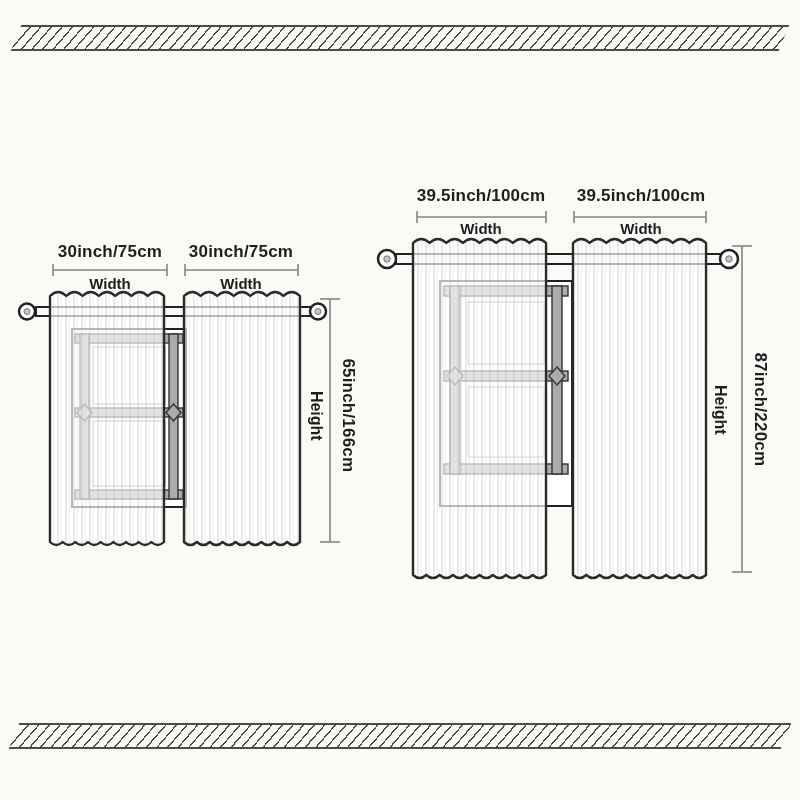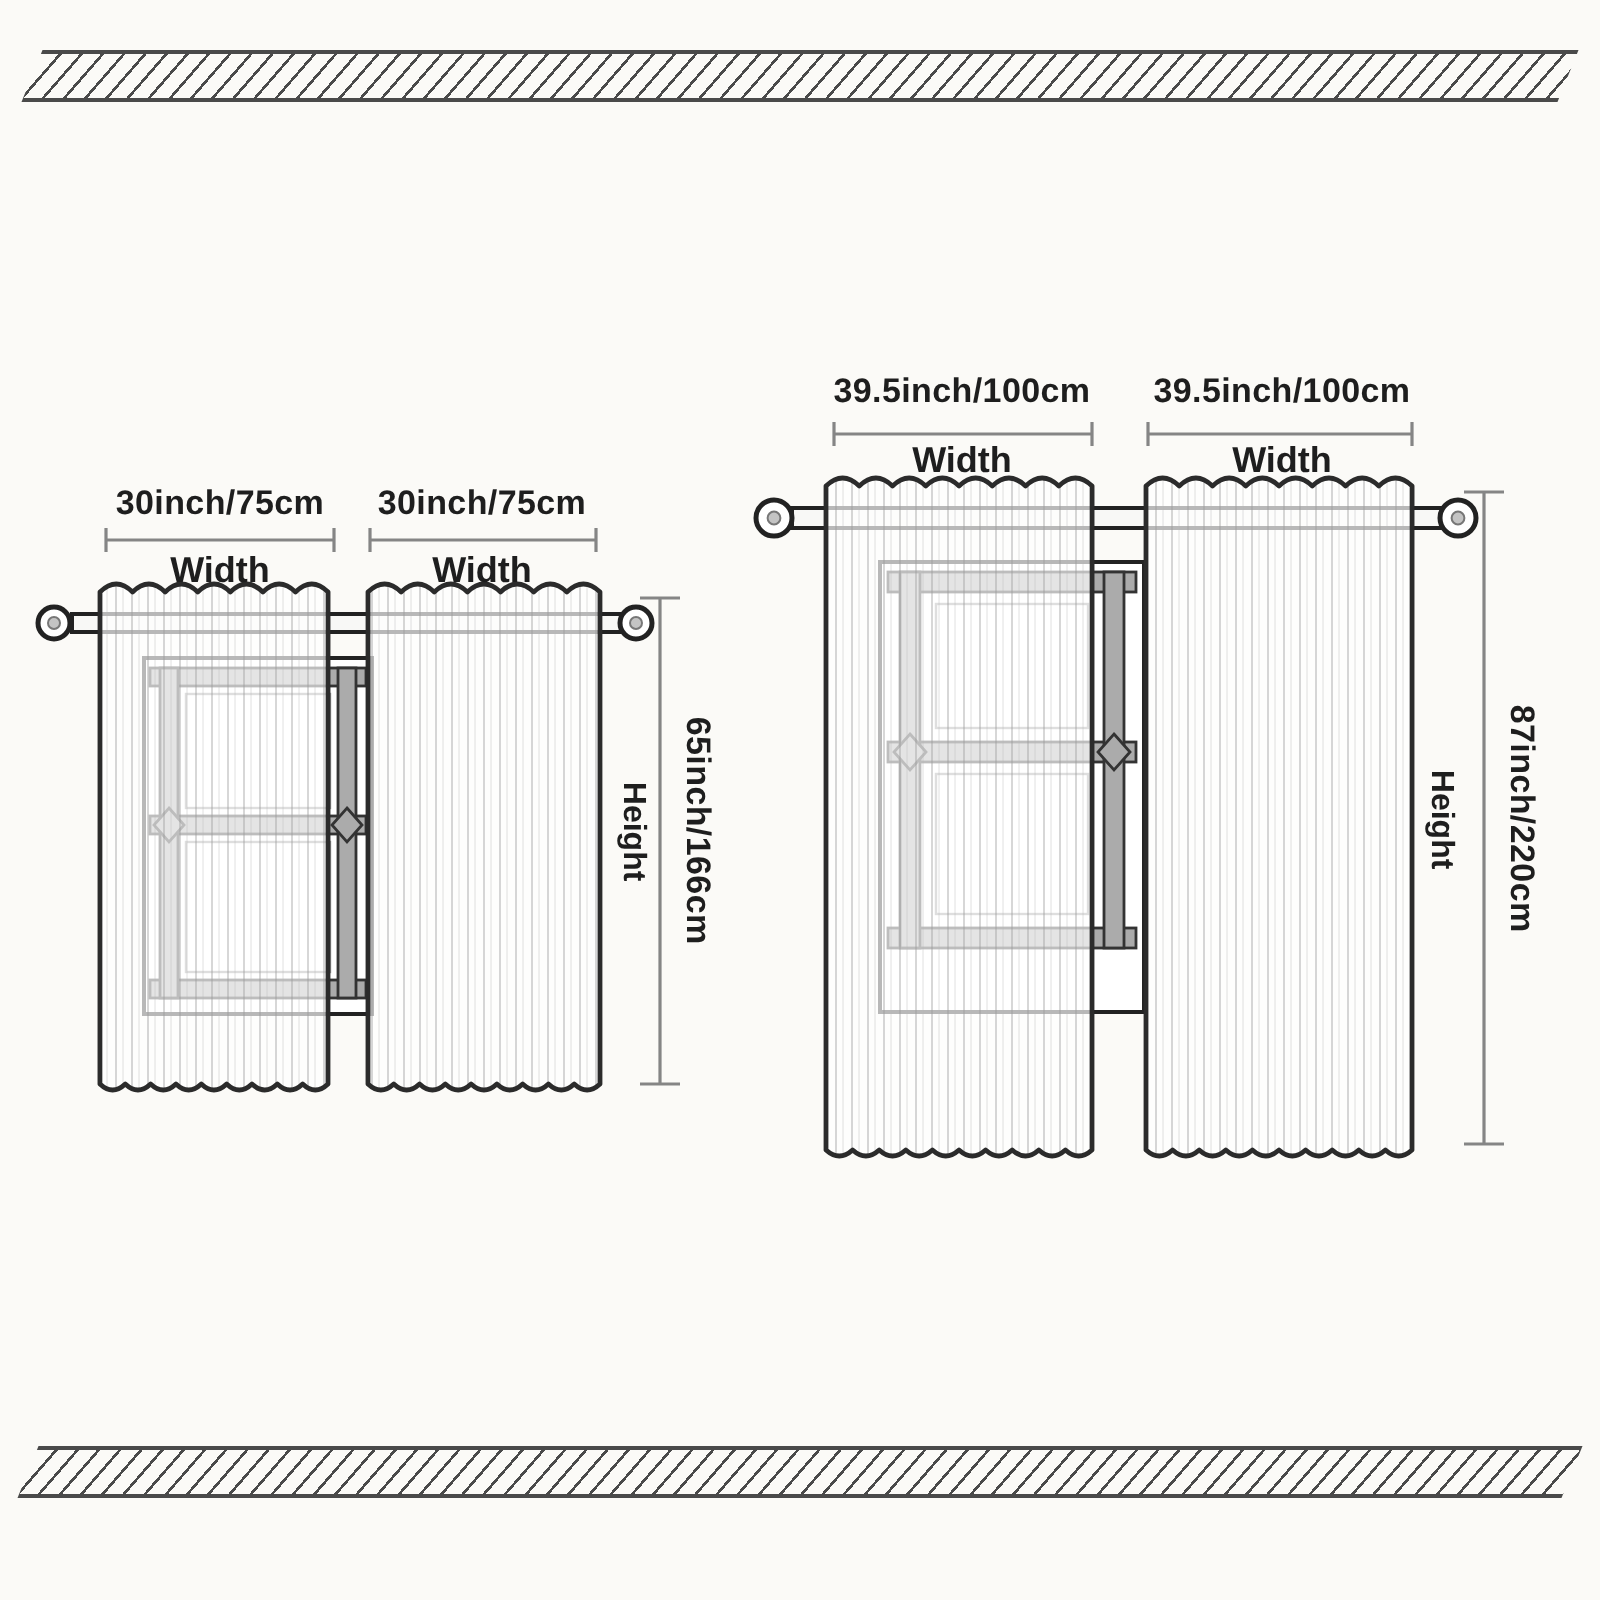--- a/index.html
+++ b/index.html
@@ -7,21 +7,21 @@
          font-family:"Liberation Sans",sans-serif;}
   .hatch{position:absolute;height:22px;
          background:repeating-linear-gradient(115deg, rgba(0,0,0,0) 0 8px, #4a4a4a 8px 9.6px);
          border-top:2.5px solid #4a4a4a;border-bottom:2.5px solid #4a4a4a;
          transform:skewX(-22deg);}
   .hatch-top{left:16px;width:768px;top:25px;}
   .hatch-bottom{left:14px;width:772px;top:723px;}
   svg{position:absolute;left:0;top:0;}
   .lbl{position:absolute;font-weight:bold;color:#1e1e1e;text-align:center;white-space:nowrap;line-height:1.1;}
   .dimtxt{font-size:17px;letter-spacing:0.2px;}
-  .captxt{font-size:18px;}
+  .captxt{font-size:15px;}
   .vert{transform:rotate(90deg);}
 </style>
 </head>
 <body>
 
 <div id="stage">
 
   <div class="hatch hatch-top"></div>
   <div class="hatch hatch-bottom"></div>
 

